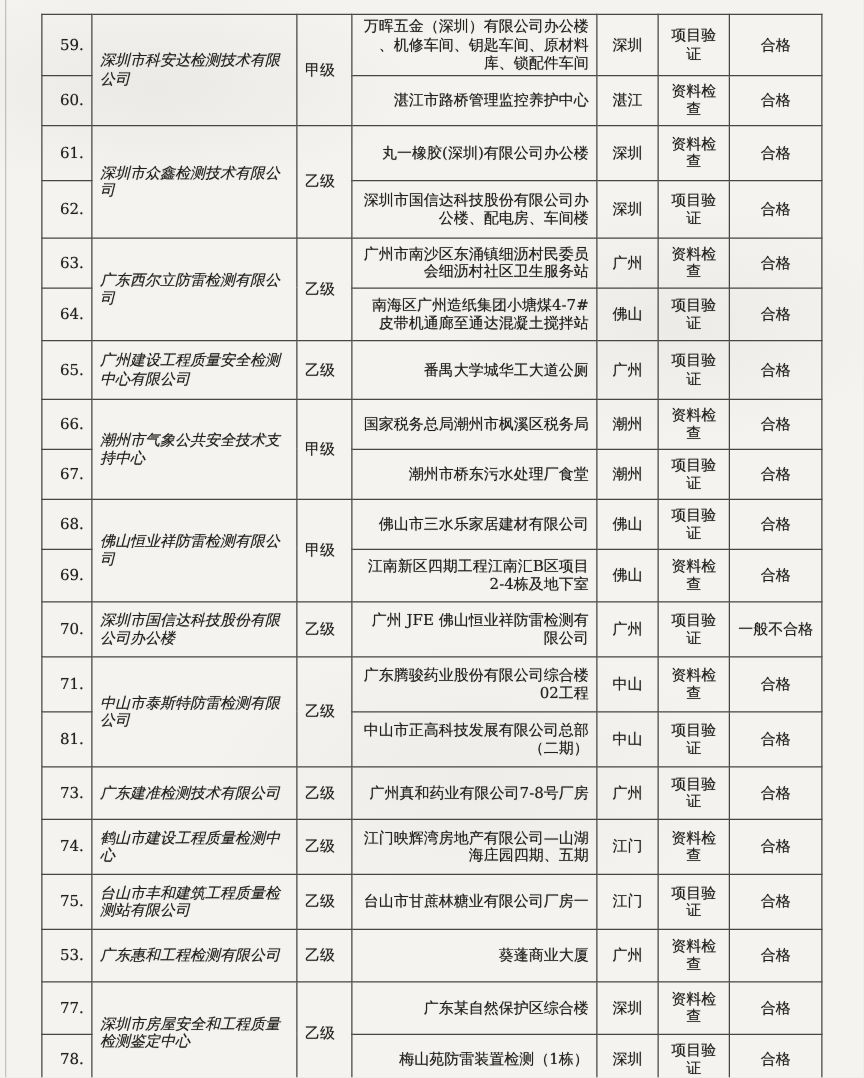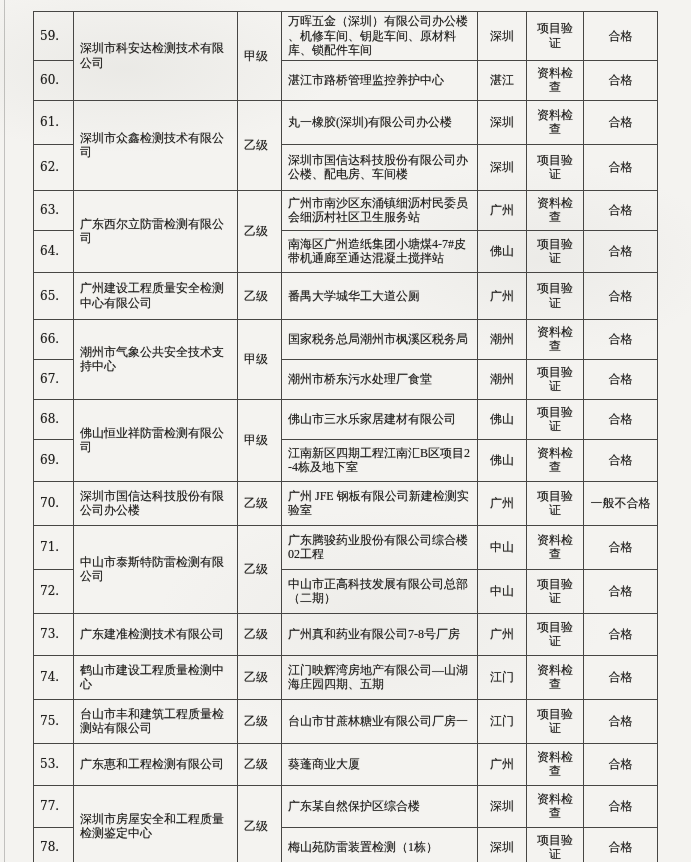--- a/index.html
+++ b/index.html
@@ -39,24 +39,24 @@
     border: 1px solid #474644;
     font-size: 12px;
     line-height: 1.22;
     color: #22211f;
     padding: 2px 6px;
     vertical-align: middle;
     text-shadow: 0 0 0.7px rgba(45,44,42,0.55);
     overflow: hidden;
     word-break: break-all;
   }
-  td.cell-no    { text-align: left; padding-left: 7px; }
-  td.cell-company { text-align: left; }
+  td.cell-no    { text-align: right; padding-left: 7px; }
+  td.cell-company { text-align: left; font-style: italic; }
   td.cell-grade { text-align: left; padding: 2px 2px; }
-  td.cell-project { text-align: left; padding: 2px 7px; font-family: Liberation Serif, serif; }
+  td.cell-project { text-align: right; padding: 2px 7px; }
   td.cell-city, td.cell-check, td.cell-result { text-align: center; padding: 2px 2px; }
 </style>
 </head>
 <body>
 
 <div class="page">
   <div class="scan-edge"></div>
   <table class="results">
     <colgroup>
       <col style="width:40px">
@@ -154,36 +154,36 @@
           <td class="cell-no">69.</td>
           <td class="cell-project">江南新区四期工程江南汇B区项目2-4栋及地下室</td>
           <td class="cell-city">佛山</td>
           <td class="cell-check">资料检查</td>
           <td class="cell-result">合格</td>
         </tr>
         <tr style="height: 44px;">
           <td class="cell-no">70.</td>
           <td class="cell-company">深圳市国信达科技股份有限公司办公楼</td>
           <td class="cell-grade">乙级</td>
-          <td class="cell-project">广州 JFE 钢板有限公司新建检测实验室</td>
+          <td class="cell-project">广州 JFE 佛山恒业祥防雷检测有限公司</td>
           <td class="cell-city">广州</td>
           <td class="cell-check">项目验证</td>
           <td class="cell-result">一般不合格</td>
         </tr>
         <tr style="height: 44px;">
           <td class="cell-no">71.</td>
           <td class="cell-company" rowspan="2">中山市泰斯特防雷检测有限公司</td>
           <td class="cell-grade" rowspan="2">乙级</td>
           <td class="cell-project">广东腾骏药业股份有限公司综合楼02工程</td>
           <td class="cell-city">中山</td>
           <td class="cell-check">资料检查</td>
           <td class="cell-result">合格</td>
         </tr>
         <tr style="height: 44px;">
-          <td class="cell-no">72.</td>
+          <td class="cell-no">81.</td>
           <td class="cell-project">中山市正高科技发展有限公司总部（二期）</td>
           <td class="cell-city">中山</td>
           <td class="cell-check">项目验证</td>
           <td class="cell-result">合格</td>
         </tr>
         <tr style="height: 42px;">
           <td class="cell-no">73.</td>
           <td class="cell-company">广东建准检测技术有限公司</td>
           <td class="cell-grade">乙级</td>
           <td class="cell-project">广州真和药业有限公司7-8号厂房</td>

